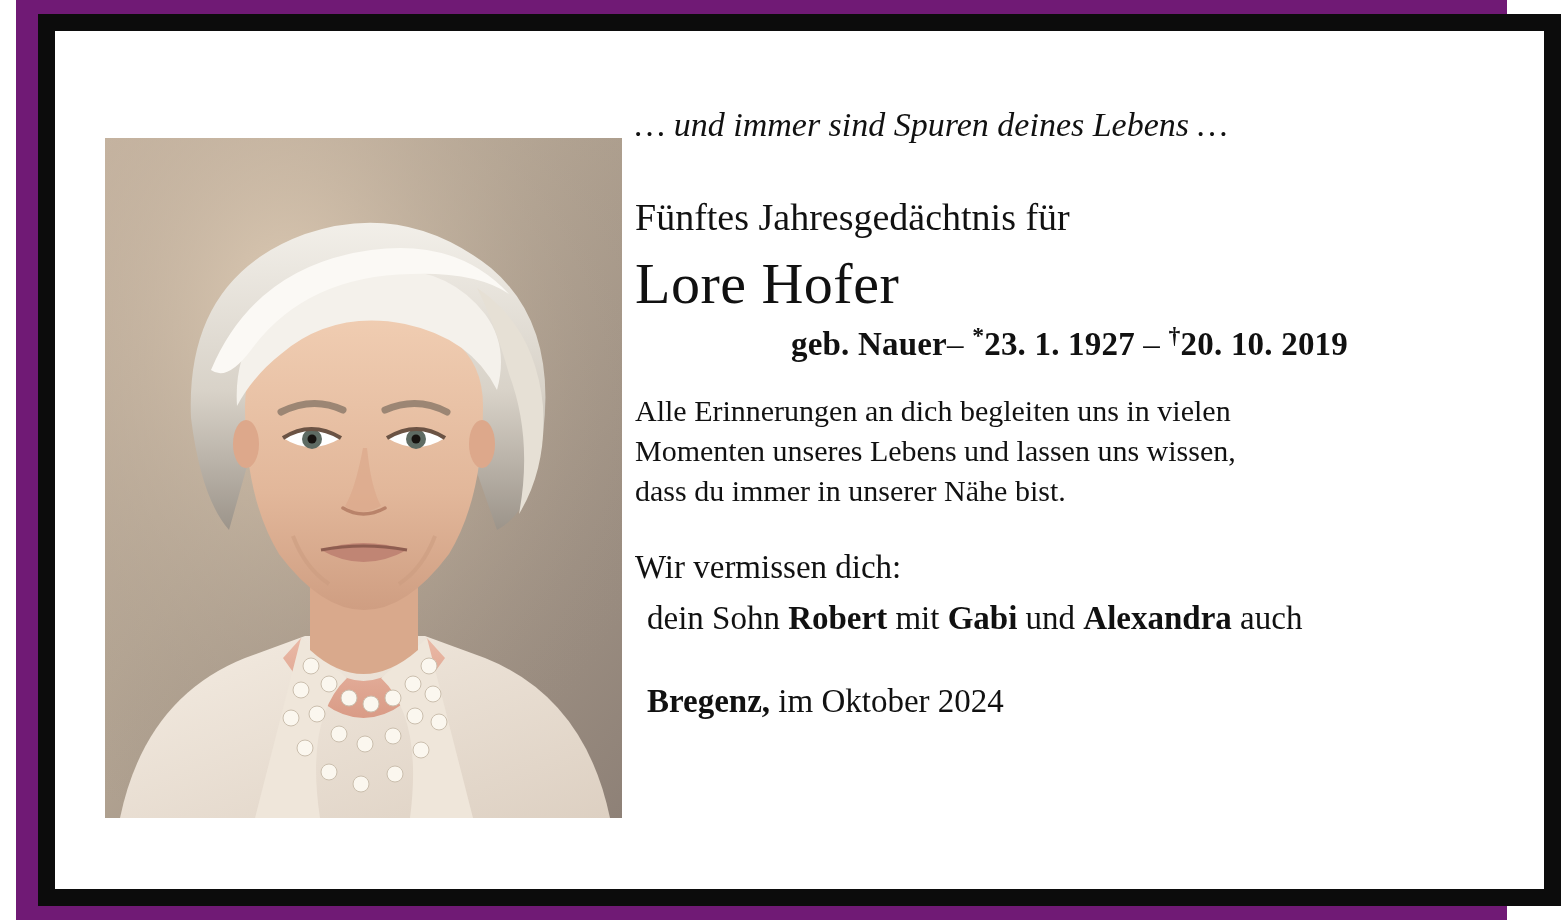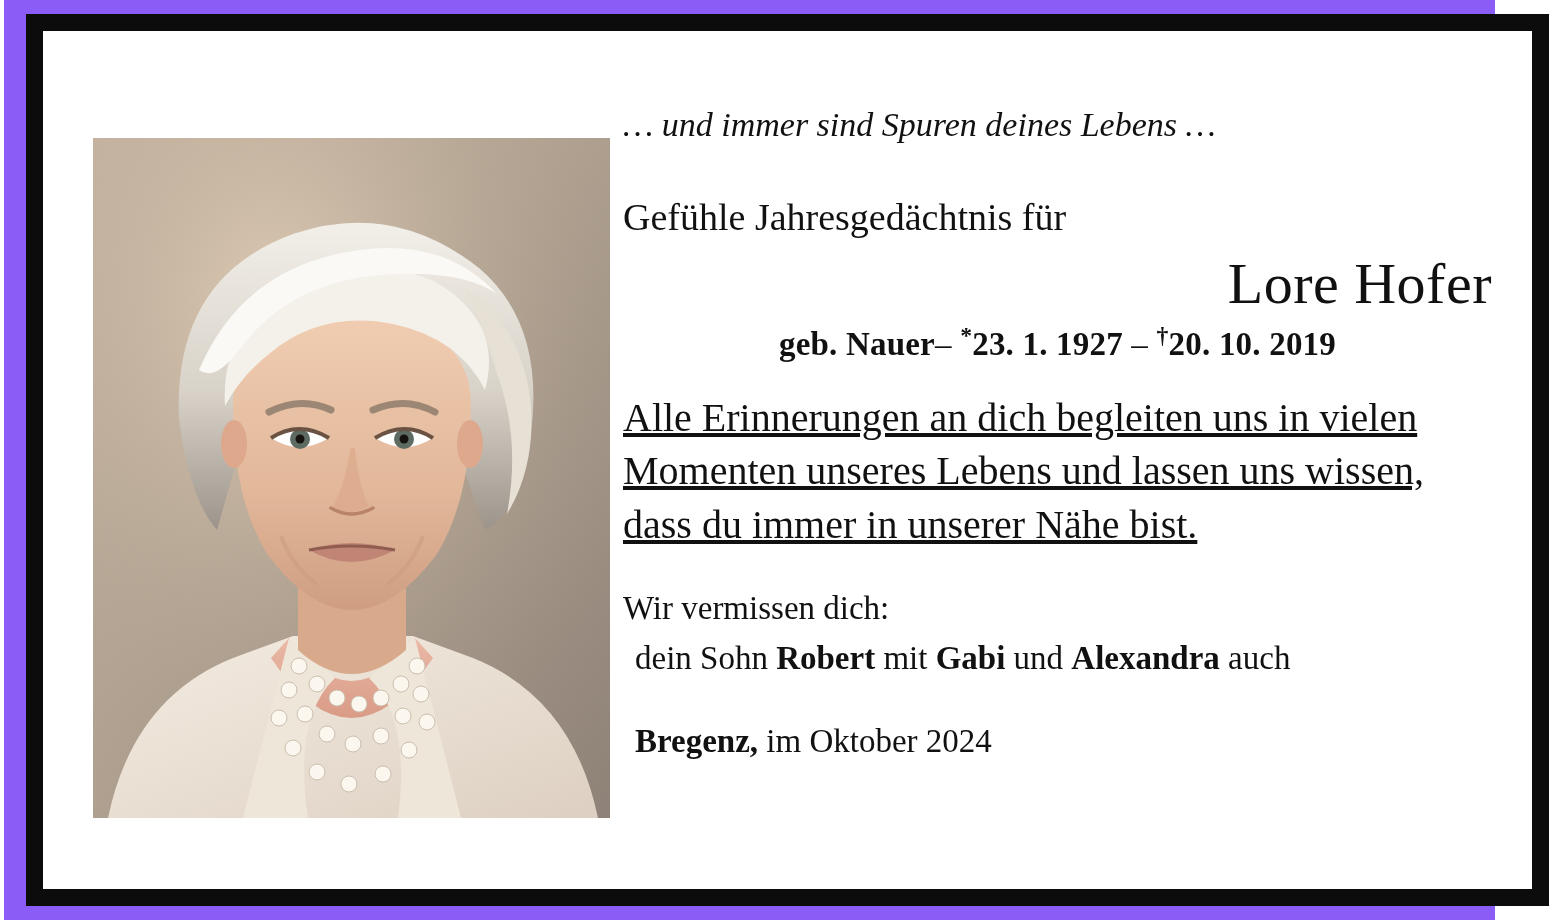--- a/index.html
+++ b/index.html
@@ -10,25 +10,25 @@
   body {
     width: 1567px;
     height: 920px;
     font-family: "Liberation Serif", serif;
     color: #111111;
     overflow: hidden;
   }
 
   .notice {
     position: absolute;
-    left: 4px;
+    left: 16px;
     top: 0;
     width: 1491px;
     height: 920px;
-    background: #8b5cf6;
+    background: #701a75;
     box-sizing: border-box;
   }
 
   
   .frame-outer {
     position: absolute;
     left: 22px;
     top: 14px;
     width: 1523px;
     height: 892px;
@@ -90,38 +90,36 @@
     font-size: 38px;
     line-height: 1.2;
     margin: 0 0 12px 0;
   }
 
   .name {
     font-size: 58px;
     line-height: 1.1;
     margin: 0 0 6px 0;
     letter-spacing: 0.5px;
-    text-align: right;
   }
 
   .dates {
     font-size: 33px;
     font-weight: bold;
     margin: 0 0 28px 0;
     letter-spacing: 0.2px;
     text-align: center;
   }
   .dates .sep { font-weight: normal; }
   .dates sup { font-size: 0.72em; vertical-align: 0.5em; }
 
   .verse {
-    font-size: 40px;
+    font-size: 30px;
     line-height: 1.34;
     margin: 0 0 34px 0;
-    text-decoration: underline;
   }
   .verse div { white-space: nowrap; }
 
   .miss {
     font-size: 33px;
     line-height: 1.34;
     margin: 0 0 6px 0;
   }
 
   .family {
@@ -251,21 +249,21 @@
           </svg>
         </div>
       </div>
 
       <div class="text-col">
 
         <div class="motto">
           <div>… und immer sind Spuren deines Lebens …</div>
         </div>
 
-        <div class="lead">Gefühle Jahresgedächtnis für</div>
+        <div class="lead">Fünftes Jahresgedächtnis für</div>
 
         <div class="name">Lore Hofer</div>
 
         <div class="dates">
           <span>geb. Nauer</span><span class="sep">–</span>&nbsp;<sup>*</sup><span>23. 1. 1927</span>&nbsp;<span class="sep">–</span>&nbsp;<sup>†</sup><span>20. 10. 2019</span>
         </div>
 
         <div class="verse">
           <div>Alle Erinnerungen an dich begleiten uns in vielen</div>
           <div>Momenten unseres Lebens und lassen uns wissen,</div>

